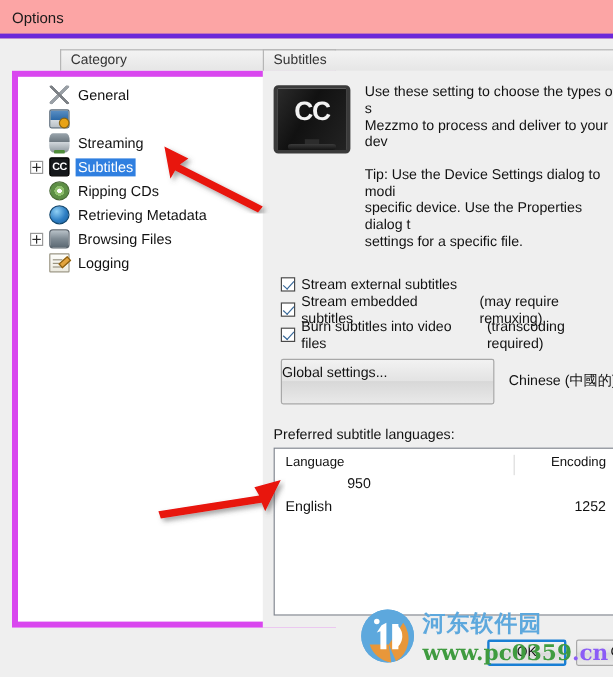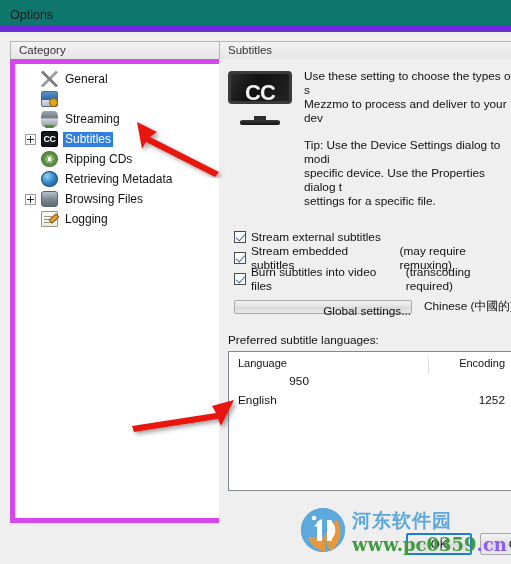--- a/index.html
+++ b/index.html
@@ -13,37 +13,38 @@
     font-family: "Liberation Sans", "DejaVu Sans", sans-serif;
     font-size: 12px;
     color: #000;
     overflow: hidden;
     position: relative;
   }
 
   
   #title-bar {
     height: 32px;
-    background: #0f766e;
-    border-bottom: 7px solid #6d28d9;
+    background: #fca5a5;
+    border-bottom: 4px solid #6d28d9;
     box-sizing: border-box;
     padding: 8px 0 0 10px;
   }
   #window-title {
     font-size: 12.5px;
     color: #1a1a1a;
   }
 
   
   #category-panel {
     position: absolute;
     left: 10px;
     top: 41px;
     width: 230px;
     height: 482px;
+    padding-left: 40px;
   }
   #category-header {
     height: 18px;
     background: linear-gradient(to bottom, #f3f3f3 0%, #e6e6e6 100%);
     border: 1px solid #b6b6b6;
     border-bottom: none;
     box-sizing: border-box;
     padding-left: 8px;
     font-size: 11.5px;
     color: #333;
@@ -187,21 +188,21 @@
 
   
   #desc-row { display: flex; }
   #tv-icon {
     width: 64px; height: 56px; flex: none;
     margin: 2px 12px 0 2px;
     position: relative;
   }
   #tv-screen {
     position: absolute; left: 0; top: 0;
-    width: 64px; height: 33px;
+    width: 64px; height: 57px;
     background: linear-gradient(120deg, #2b2b2b 0%, #111 42%, #232323 100%);
     border: 3px solid #3a3a3a;
     border-radius: 4px;
     box-sizing: border-box;
   }
   #tv-cc-text {
     position: absolute; left: 0; right: 0; top: 8px;
     text-align: center;
     font-family: "Liberation Sans", sans-serif;
     font-size: 22px; font-weight: bold; color: #f2f2f2;
@@ -235,27 +236,27 @@
     left: 3px; top: 0px; width: 4px; height: 8px;
     border: solid #3a6a9a; border-width: 0 1.6px 1.6px 0;
     transform: rotate(42deg);
   }
   .cb-label { font-size: 11.8px; color: #111; }
   .cb-note { font-size: 11.8px; color: #111; margin-left: 8px; }
 
   
   #global-row { display: flex; align-items: center; margin: 10px 0 0 8px; }
   #global-settings-button {
-    width: 178px; height: 14px;
+    width: 178px; height: 38px;
     background: linear-gradient(to bottom, #f2f2f2 0%, #e3e3e3 48%, #d8d8d8 50%, #e9e9e9 100%);
     border: 1px solid #a8a8a8;
     border-radius: 2px;
     font-family: "Liberation Sans", sans-serif;
     font-size: 11.8px; color: #111;
-    text-align: right; line-height: 20px;
+    text-align: left; line-height: 20px;
     box-sizing: border-box;
   }
   #global-lang-text {
     margin-left: 12px; font-size: 11.8px; color: #111; white-space: nowrap;
   }
 
   
   #pref-label { margin: 18px 0 4px 2px; font-size: 11.8px; color: #111; }
   #lang-table {
     position: relative;

